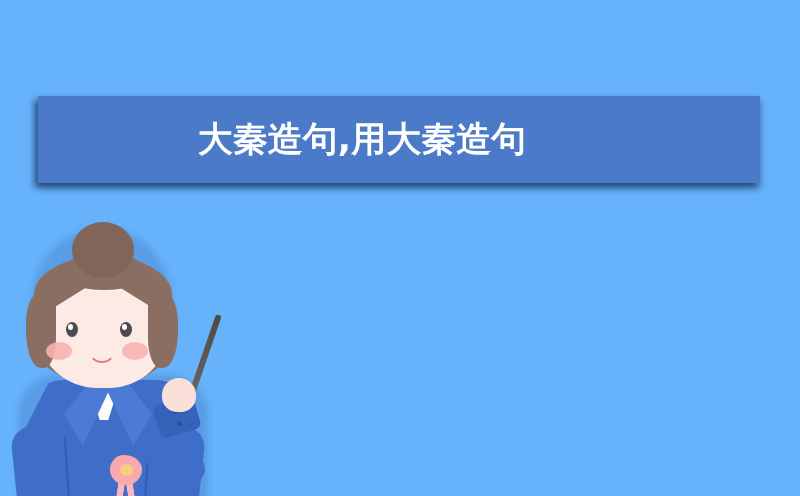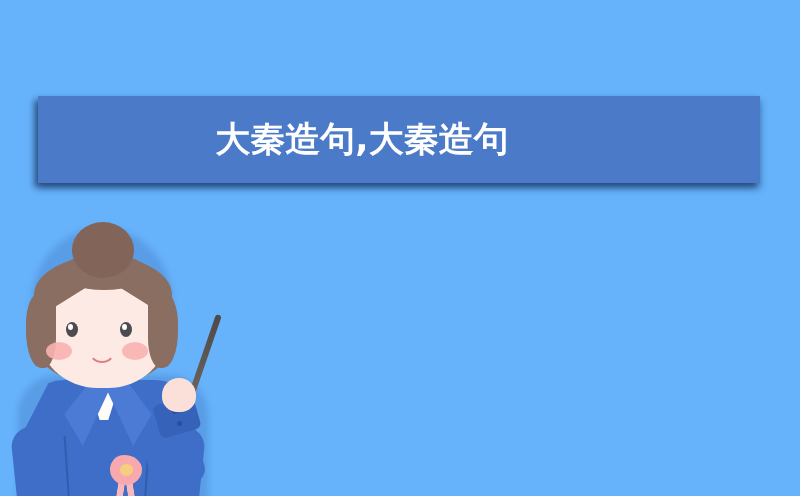--- a/index.html
+++ b/index.html
@@ -295,21 +295,21 @@
   }
   #badge-tail-left  { left: 9px;  transform: rotate(9deg);  clip-path: polygon(0 0, 100% 0, 100% 100%, 50% 78%, 0 100%); }
   #badge-tail-right { left: 19px; transform: rotate(-9deg); clip-path: polygon(0 0, 100% 0, 100% 100%, 50% 78%, 0 100%); }
 </style>
 </head>
 <body>
 
 <div id="page">
 
   <div id="title-banner">
-    <div id="title-text">大秦造句,大秦造句</div>
+    <div id="title-text">大秦造句,用大秦造句</div>
   </div>
 
   <div id="teacher">
 
     <div id="shadow-head" class="fig-shadow"></div>
     <div id="shadow-body" class="fig-shadow"></div>
 
     <div id="pointer-stick"></div>
 
     <div id="coat-skirt-left"></div>

